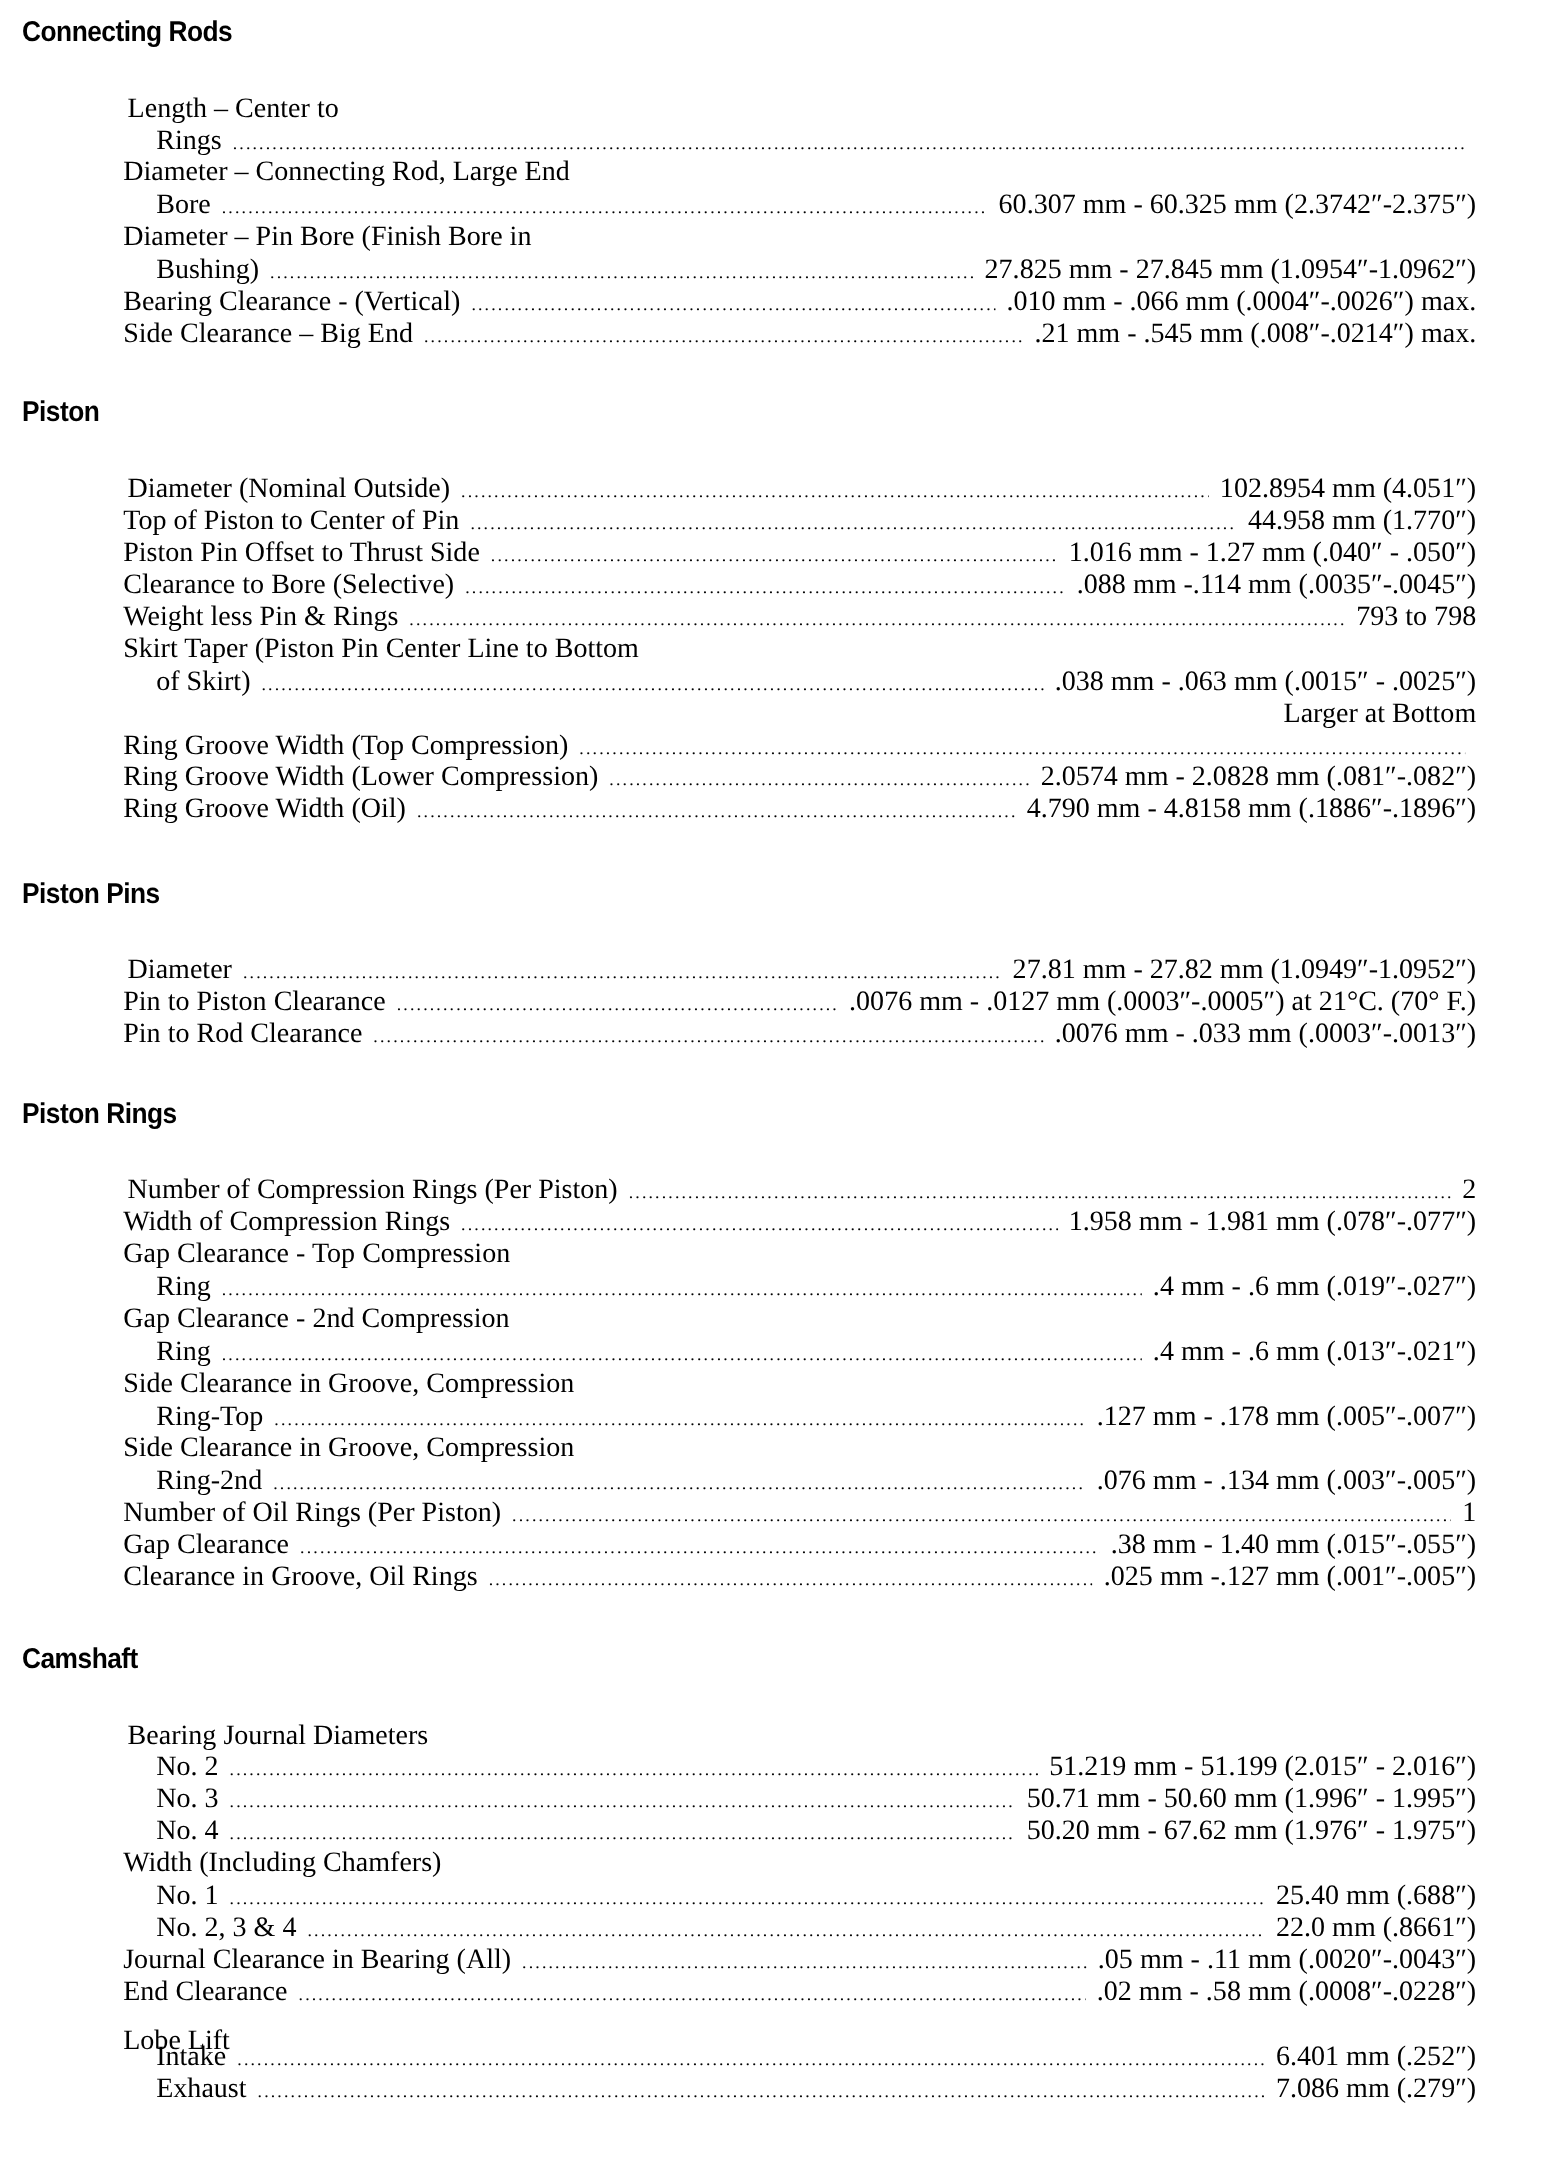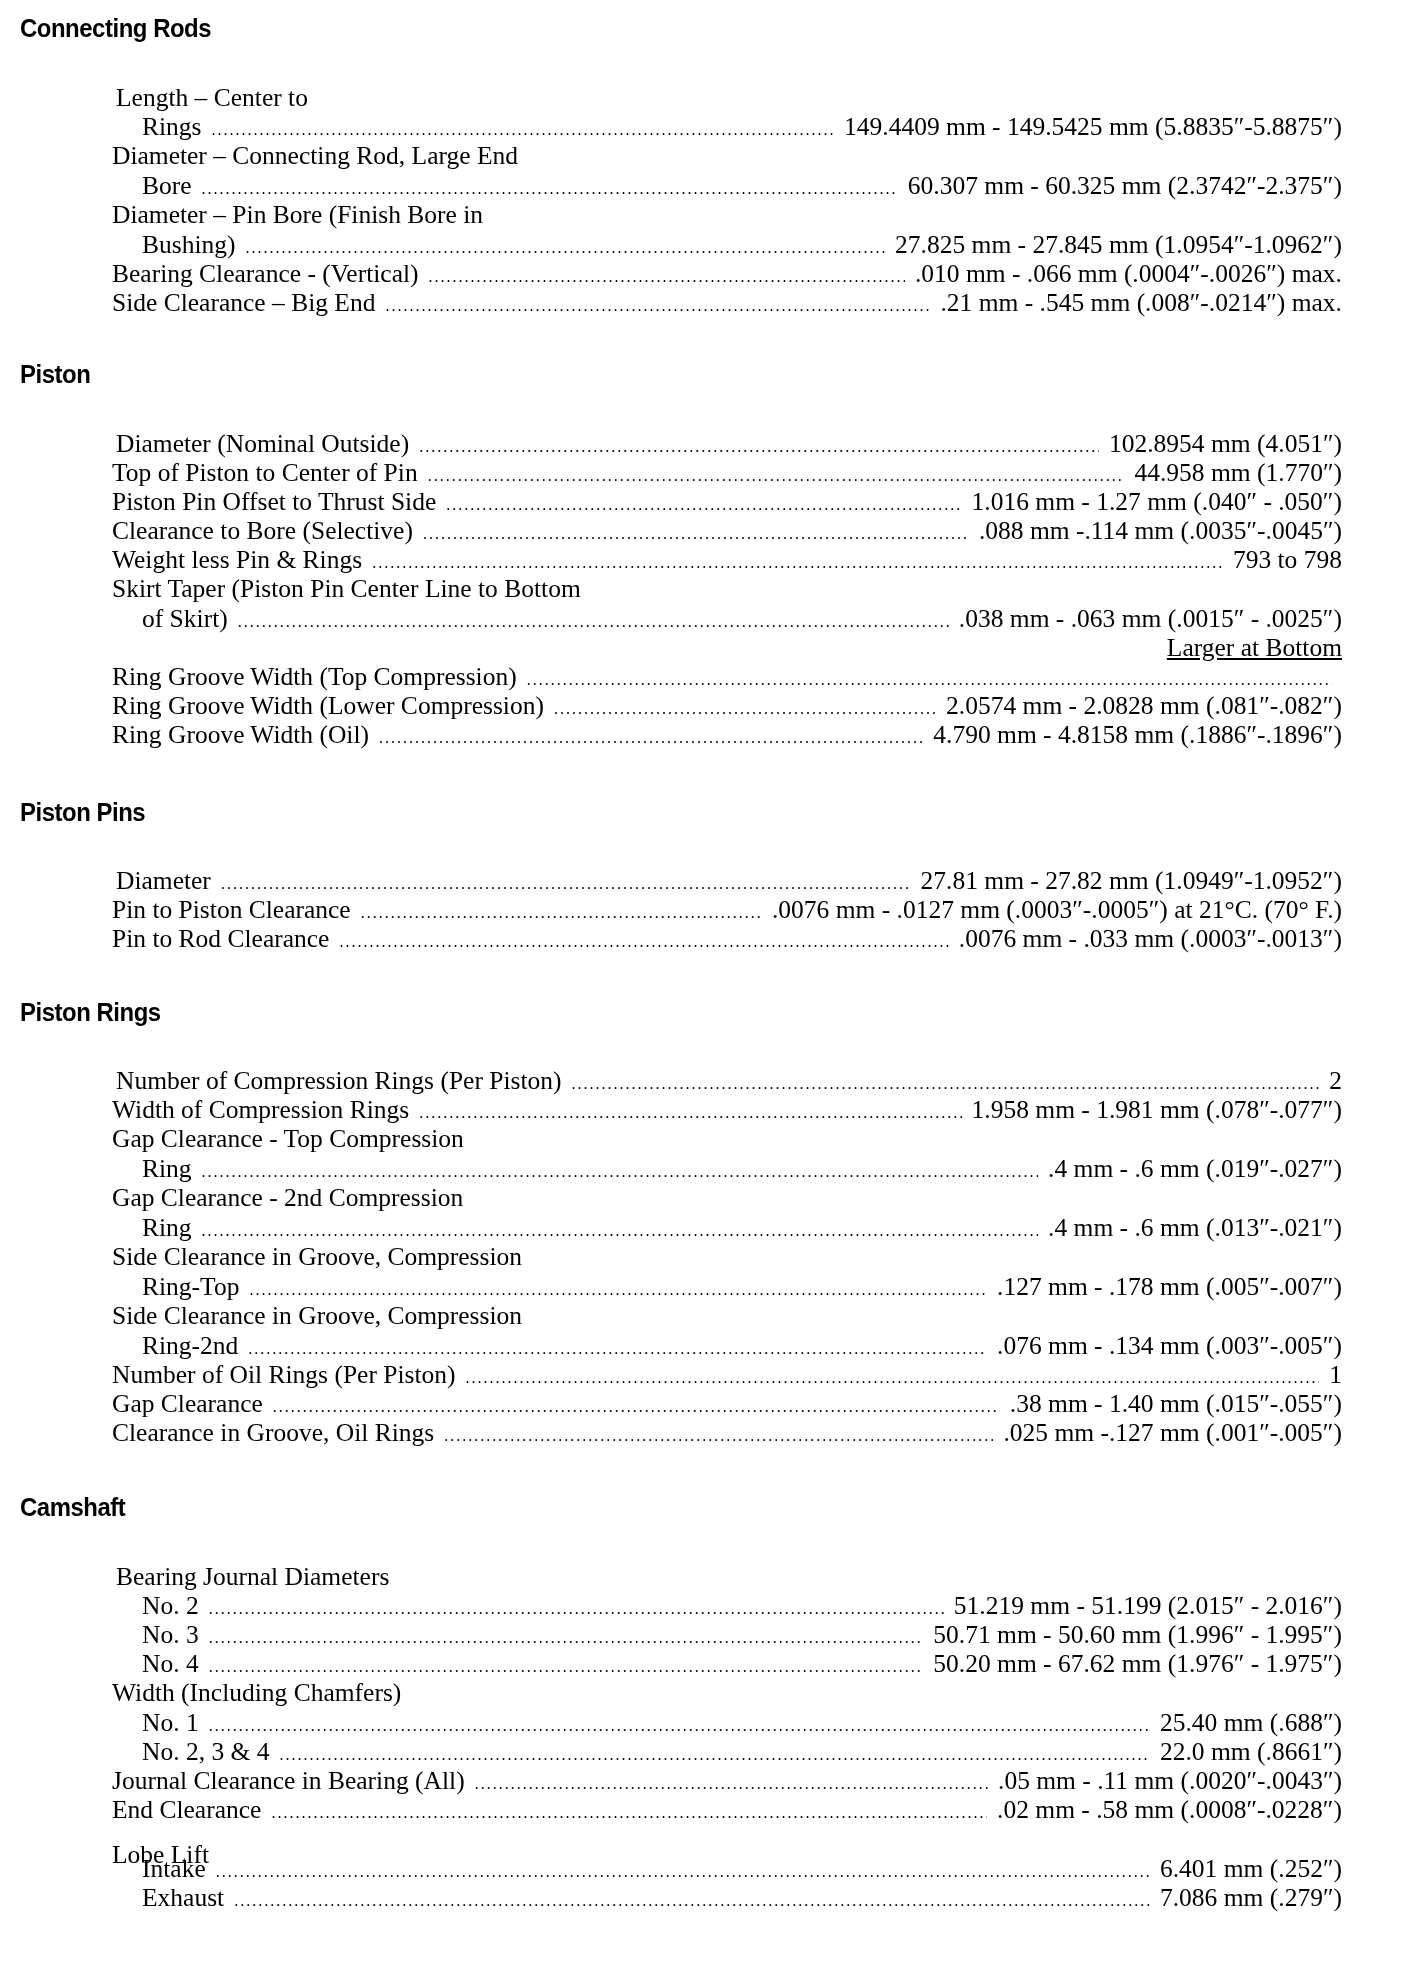--- a/index.html
+++ b/index.html
@@ -20,34 +20,33 @@
   .label { flex: 0 0 auto; }
   .leader {
     flex: 1 1 auto; overflow: hidden; margin: 0 10px;
     font-family: "Liberation Serif", serif; font-size: 16px; letter-spacing: 2px;
     color: #000; height: 30px; line-height: 30px;
   }
   .leader::before {
     content: "........................................................................................................................................................................................................................................................";
   }
   .value { flex: 0 0 auto; text-align: right; }
-  .row.note { justify-content: flex-end; text-decoration: underline; }
+  .row.note { justify-content: flex-end; }
 </style>
 </head>
 <body>
 
 <div class="section">
   <div class="heading" style="top:13px">Connecting Rods</div>
   <div class="row plain" style="top:83px">
       <span class="label" style="padding-left:4px">Length – Center to</span>
     </div>
   <div class="row sub" style="top:112px">
       <span class="label">Rings</span>
       <span class="leader"></span>
-      <span class="value">149.4409 mm - 149.5425 mm (5.8835″-5.8875″)</span>
     </div>
   <div class="row plain" style="top:141px">
       <span class="label">Diameter – Connecting Rod, Large End</span>
     </div>
   <div class="row sub" style="top:171px">
       <span class="label">Bore</span>
       <span class="leader"></span>
       <span class="value">60.307 mm - 60.325 mm (2.3742″-2.375″)</span>
     </div>
   <div class="row plain" style="top:200px">

